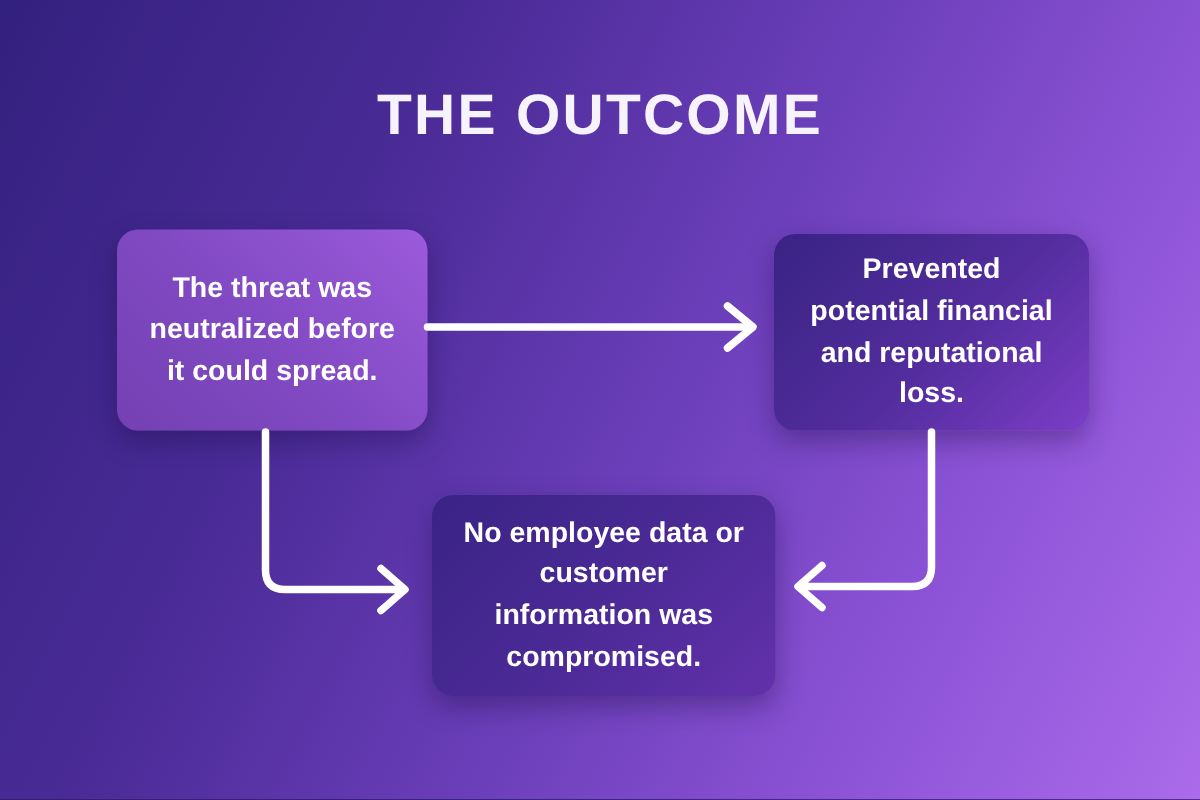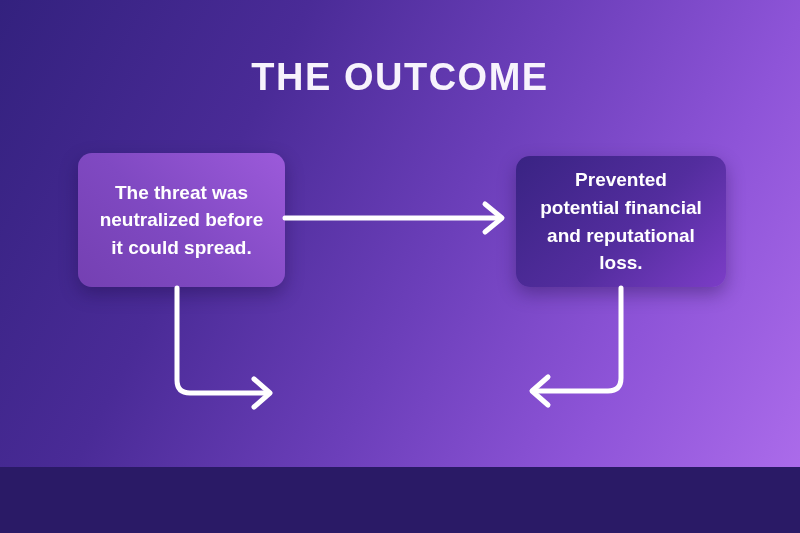--- a/index.html
+++ b/index.html
@@ -3,21 +3,21 @@
 <meta charset="utf-8">
 <style>
   html, body {
     margin: 0;
     padding: 0;
     background: #2a1a66;
   }
   .canvas {
     position: relative;
     width: 800px;
-    height: 467px;
+    height: 533px;
     overflow: hidden;
     font-family: "Liberation Sans", "DejaVu Sans", sans-serif;
     background: linear-gradient(117deg, #33217e 0%, #4a2b97 30%, #6c3fba 55%, #8e54d8 78%, #ab6bea 100%);
   }
   .title {
     position: absolute;
     top: 56px;
     left: 0;
     width: 100%;
     text-align: center;
@@ -84,20 +84,23 @@
   <div class="title">THE OUTCOME</div>
 
   <div class="node node-2">
     <span>Prevented potential financial and reputational loss.</span>
   </div>
 
   <div class="node node-1">
     <span>The threat was neutralized before it could spread.</span>
   </div>
 
+  <div class="node node-3">
+    <span>No employee data or customer information was compromised.</span>
+  </div>
 
   <svg class="connectors" width="800" height="533" viewBox="0 0 800 533">
 
     <g>
       <path d="M285 218 L499 218"></path>
       <polyline points="485,204 502,218 485,232"></polyline>
     </g>
 
     <g>
       <path d="M177 288 L177 380 Q177 393 190 393 L266 393"></path>

